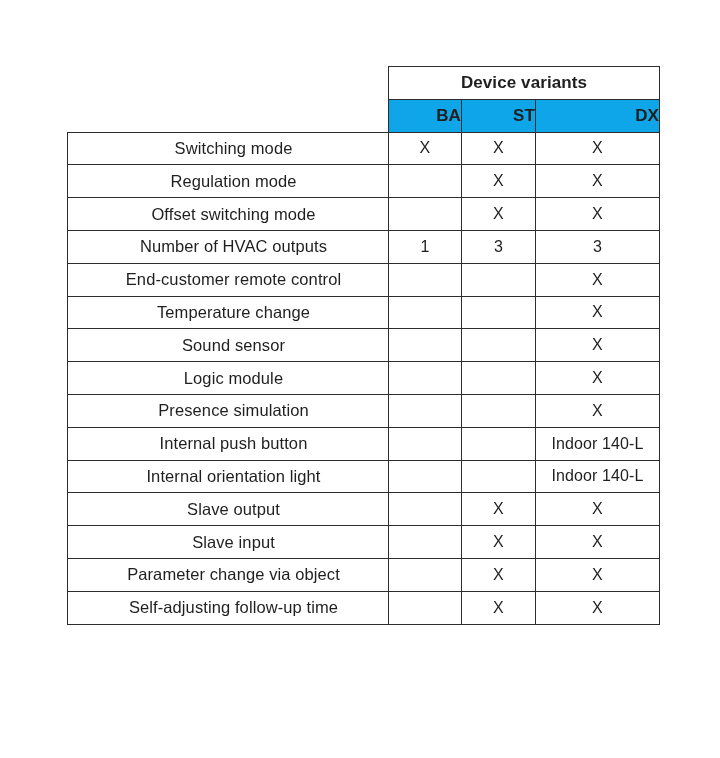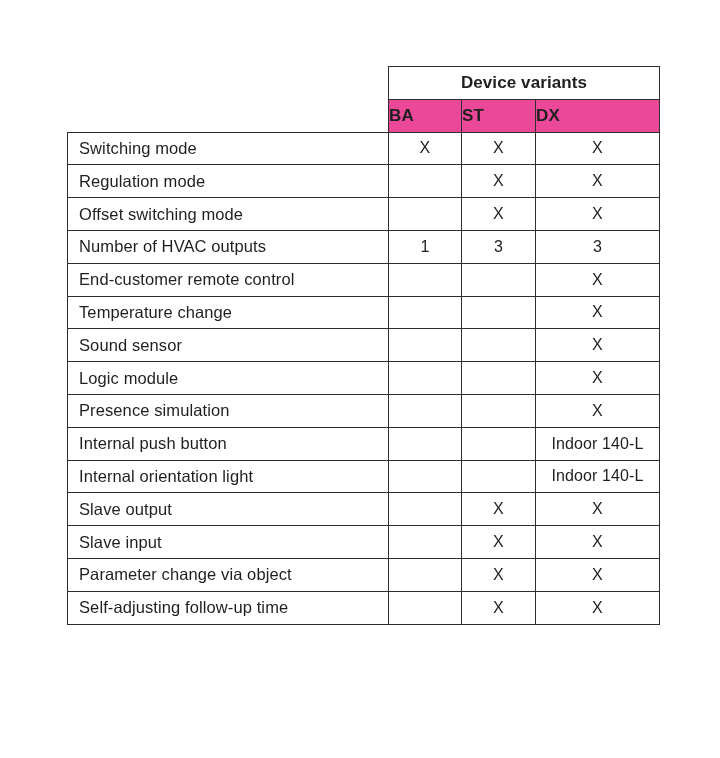--- a/index.html
+++ b/index.html
@@ -44,27 +44,27 @@
     background: transparent;
   }
   td.title-cell {
     font-weight: 700;
     text-align: center;
     font-size: 17px;
     background: #ffffff;
   }
   td.colhead {
     font-weight: 700;
-    text-align: left;
+    text-align: right;
     font-size: 17px;
-    background: #ec4899;
+    background: #0ea5e9;
     margin-left: 44px;
   }
   td.label {
-    text-align: left;
+    text-align: center;
     padding-left: 11px;
   }
   td.val {
     text-align: center;
     font-size: 16px;
   }
 </style>
 </head>
 <body>
 

